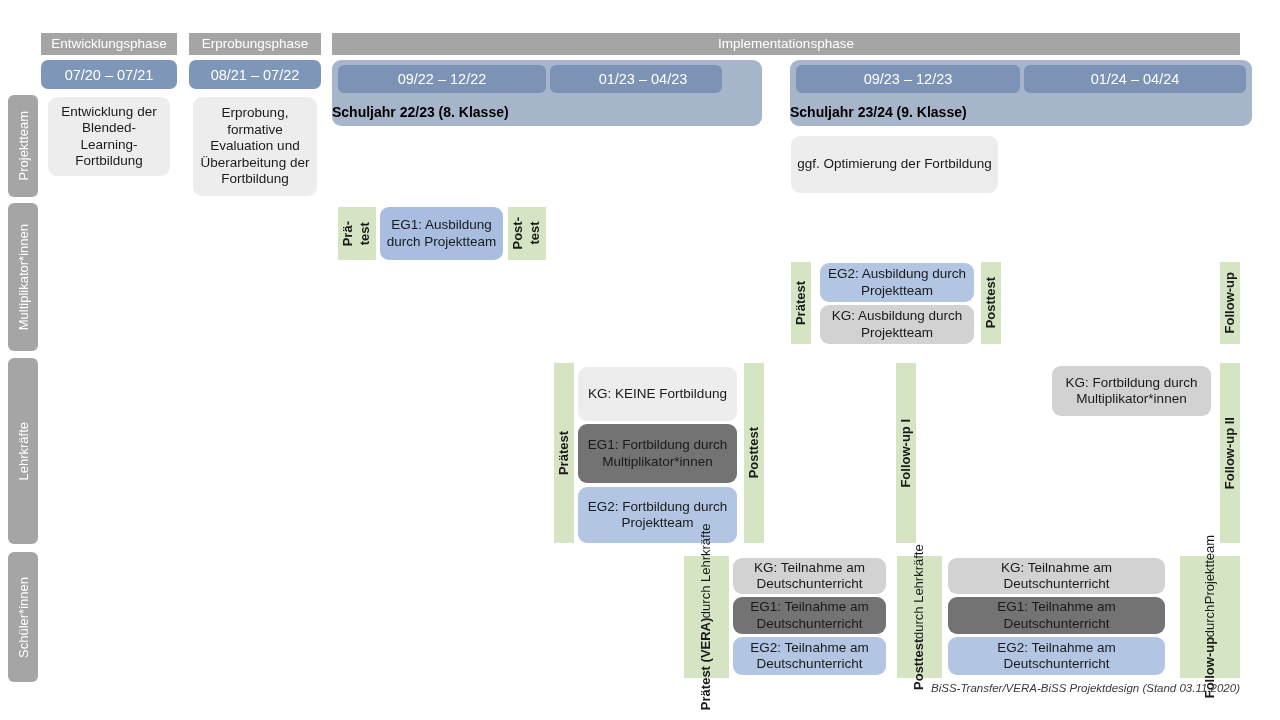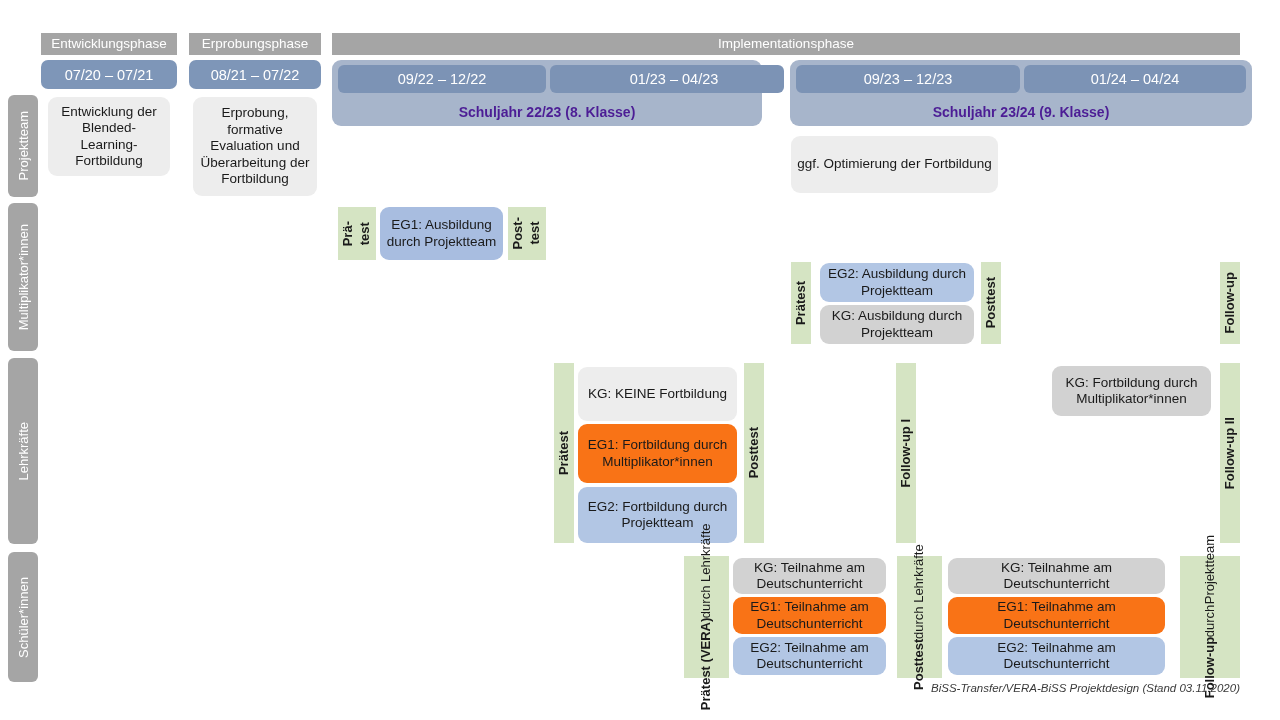--- a/index.html
+++ b/index.html
@@ -29,21 +29,21 @@
     font-size:14.5px;
   }
   .date-chip.inner{background:#7c93b5;border-radius:6px;}
 
   
   .schoolyear{
     background:#a7b5cb;border-radius:9px;
   }
   .schoolyear-label{
     position:absolute;left:0;right:0;bottom:6px;
-    text-align:center;color:#4c1d95;font-weight:bold;font-size:14px;
+    color:#000000;font-weight:bold;font-size:14px;
   }
 
   
   .rowlabel{
     background:#a5a5a5;color:#ffffff;border-radius:6px;
     display:flex;align-items:center;justify-content:center;
     font-size:13px;
   }
   .rowlabel span{
     writing-mode:vertical-rl;transform:rotate(180deg);
@@ -52,21 +52,21 @@
 
   
   .box{
     border-radius:9px;
     display:flex;align-items:center;justify-content:center;
     text-align:center;font-size:13.5px;line-height:1.22;
     padding:2px 6px;
   }
   .box.grey-light{background:#ededed;}
   .box.grey-mid{background:#d2d2d2;}
-  .box.blue-dark{background:#f97316;}
+  .box.blue-dark{background:#737373;}
   .box.blue-mid{background:#a8bde0;}
   .box.blue-light{background:#b2c6e4;}
 
   
   .green{
     background:#d5e4c3;
     display:flex;align-items:center;justify-content:center;
   }
   .vtext{
     writing-mode:vertical-rl;transform:rotate(180deg);
@@ -110,21 +110,21 @@
     <span>07/20 – 07/21</span>
   </div>
   <div class="abs date-chip" style="left:189px;top:60px;width:132px;height:29px;">
     <span>08/21 – 07/22</span>
   </div>
 
   <div class="abs schoolyear" style="left:332px;top:60px;width:430px;height:66px;">
     <div class="abs date-chip inner" style="left:6px;top:5px;width:208px;height:28px;">
       <span>09/22 – 12/22</span>
     </div>
-    <div class="abs date-chip inner" style="left:218px;top:5px;width:234px;height:28px;padding-left:14px;">
+    <div class="abs date-chip inner" style="left:218px;top:5px;width:172px;height:28px;padding-left:14px;">
       <span>01/23 – 04/23</span>
     </div>
     <div class="schoolyear-label">Schuljahr 22/23 (8. Klasse)</div>
   </div>
 
   <div class="abs schoolyear" style="left:778px;top:60px;width:462px;height:66px;margin-left:12px;">
     <div class="abs date-chip inner" style="left:6px;top:5px;width:224px;height:28px;">
       <span>09/23 – 12/23</span>
     </div>
     <div class="abs date-chip inner" style="left:234px;top:5px;width:222px;height:28px;">

